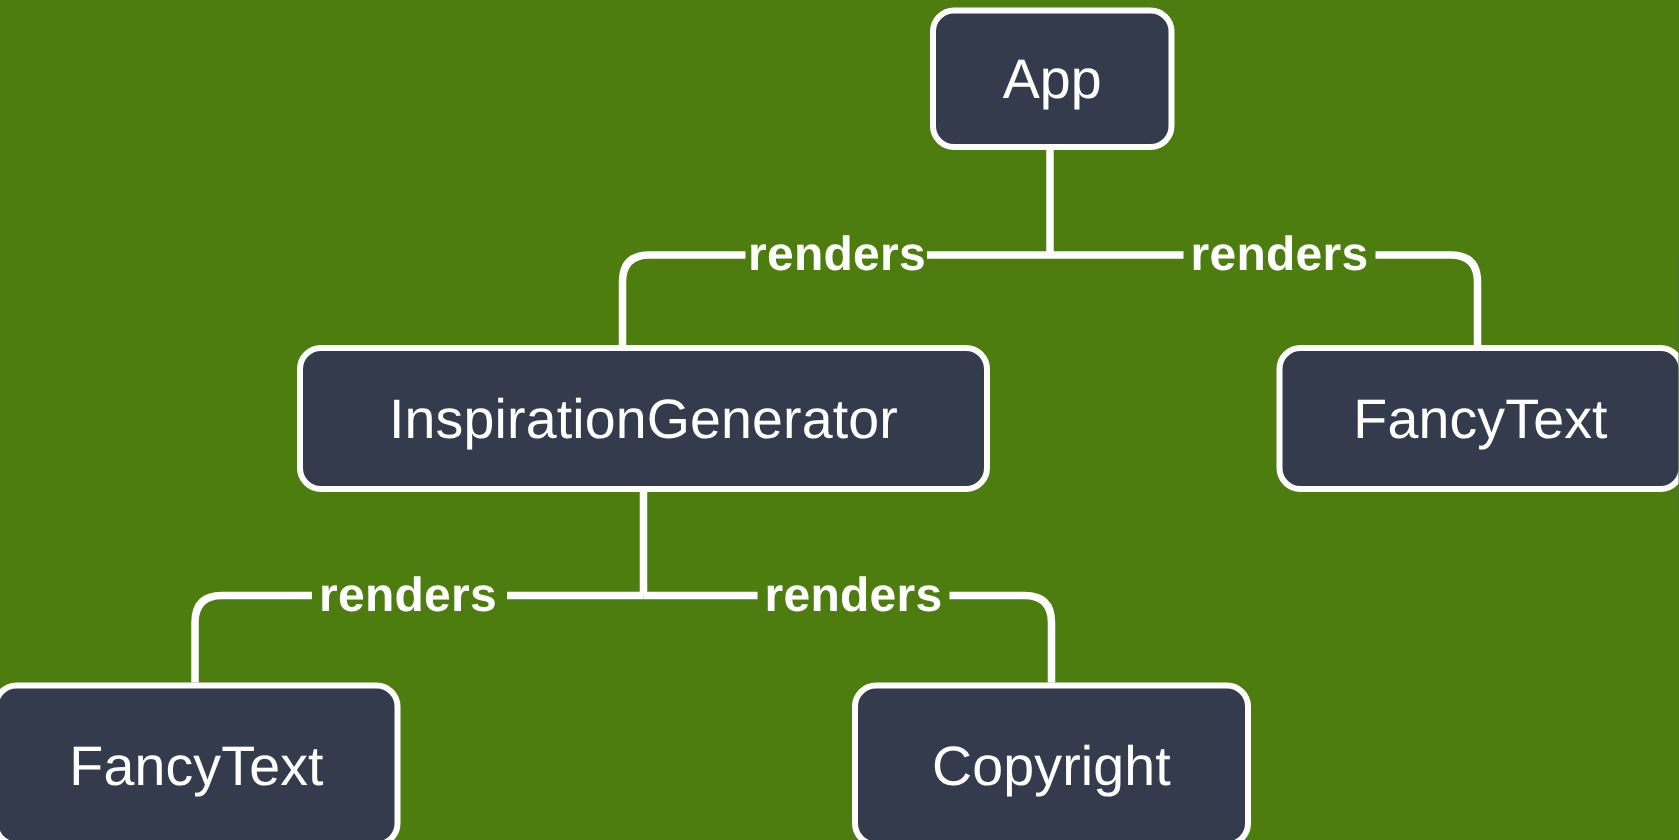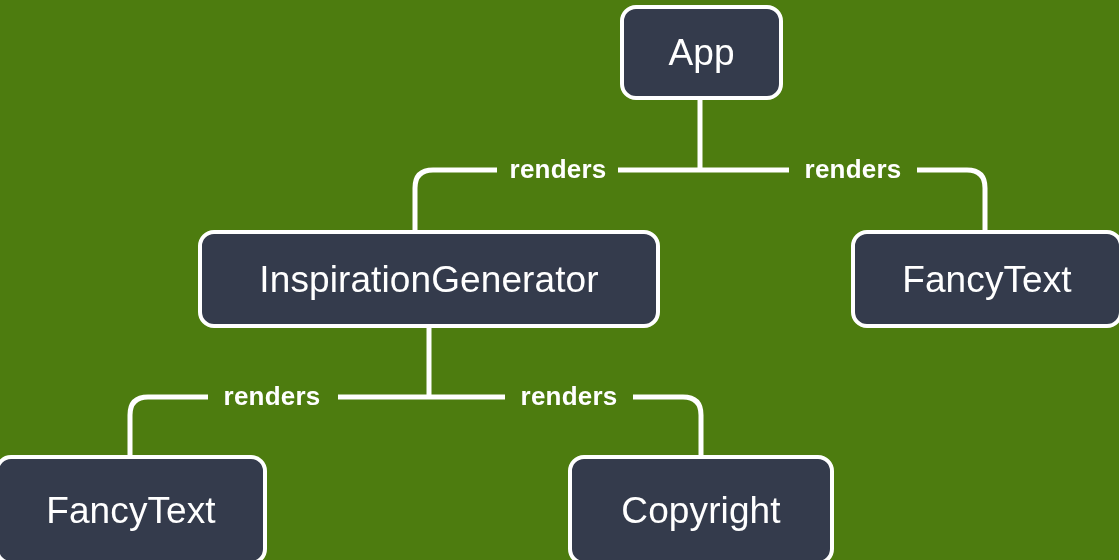--- a/index.html
+++ b/index.html
@@ -43,21 +43,21 @@
     white-space: nowrap;
     font-family: "Liberation Sans", sans-serif;
   }
   .node-label {
     display: block;
     line-height: 1;
   }
   .edge-label {
     position: absolute;
     color: #ffffff;
-    font-size: 26px;
+    font-size: 32px;
     font-weight: 700;
     font-family: "Liberation Sans", sans-serif;
     line-height: 1;
     white-space: nowrap;
     transform: translate(-50%, -50%);
     letter-spacing: 0.2px;
   }
 </style>
 </head>
 <body>

